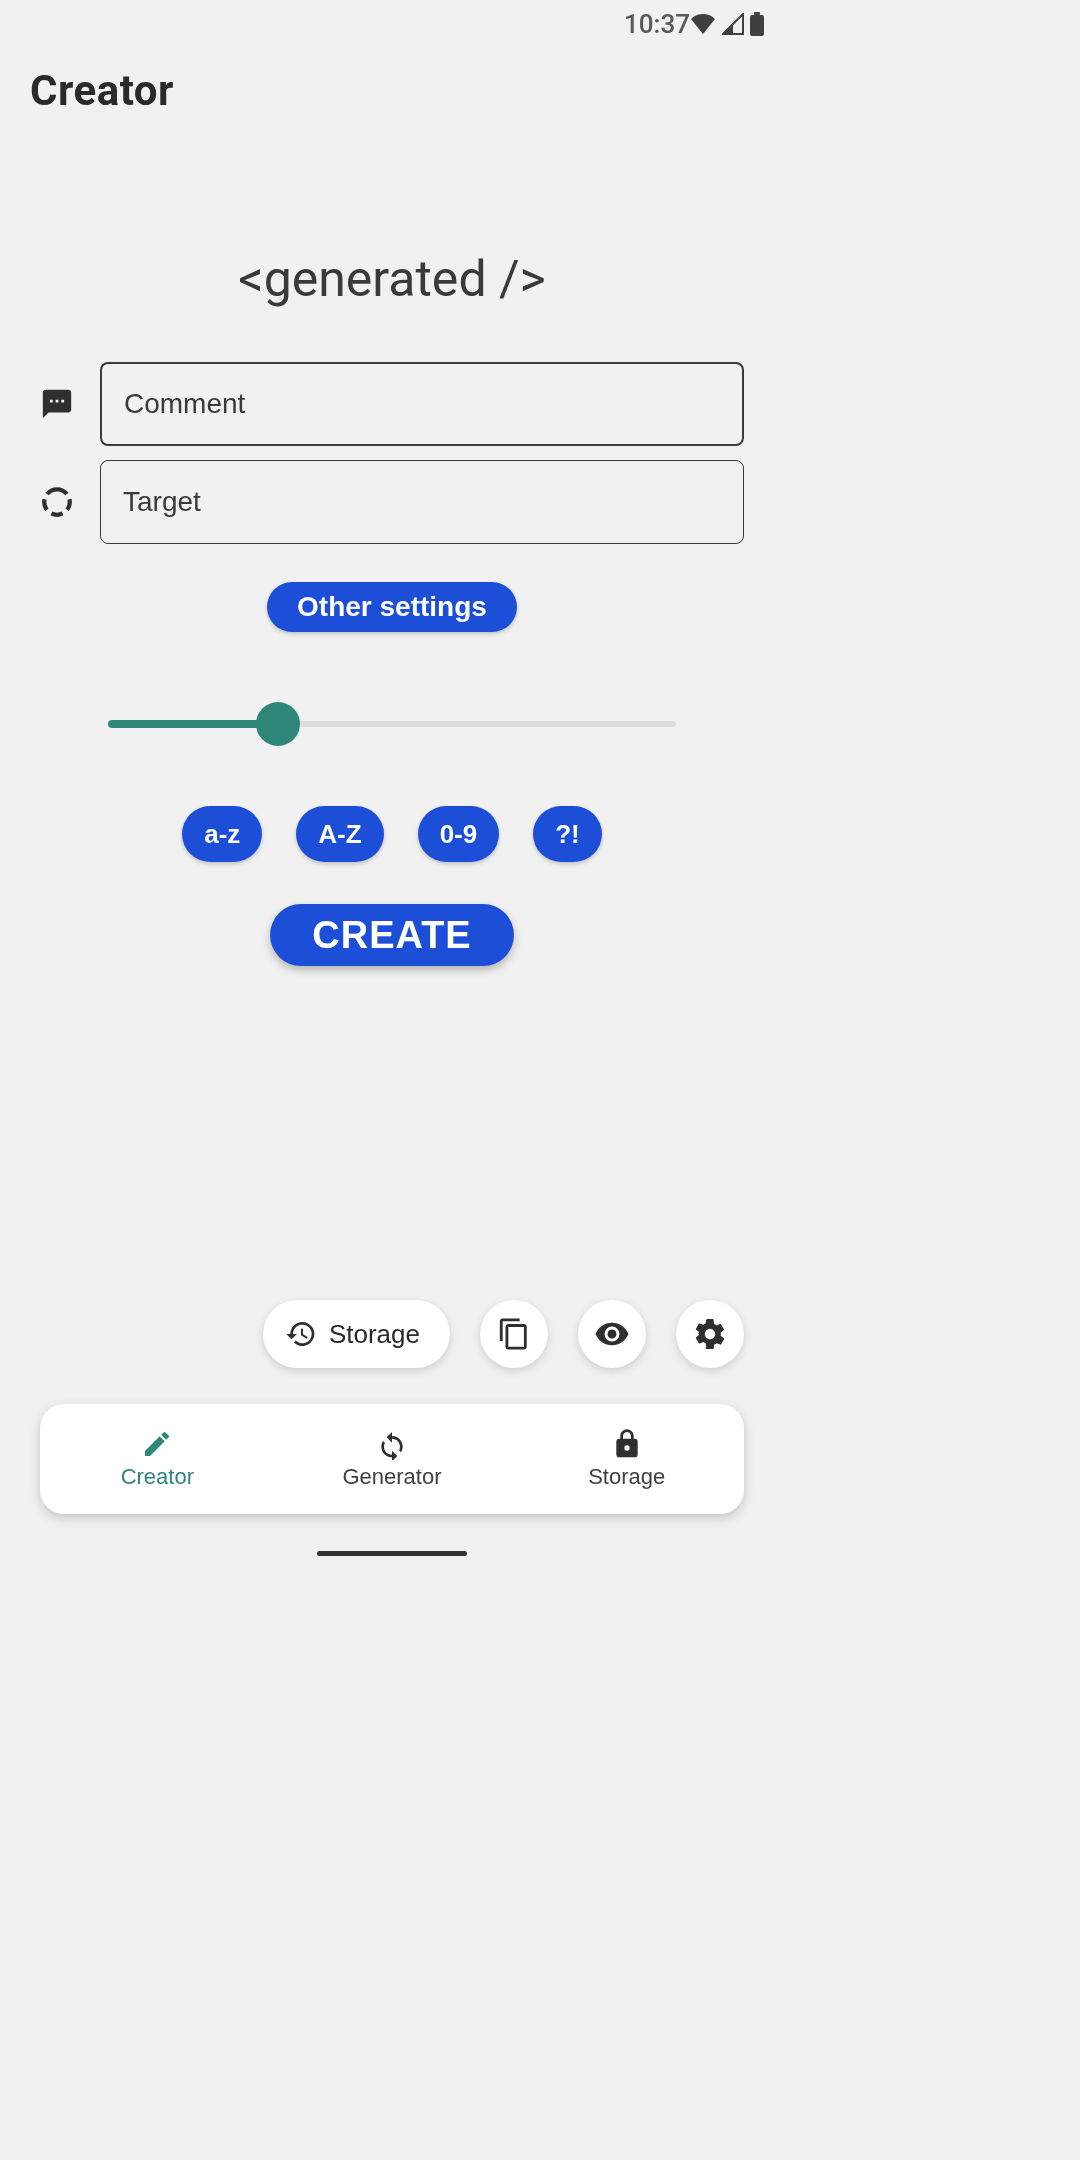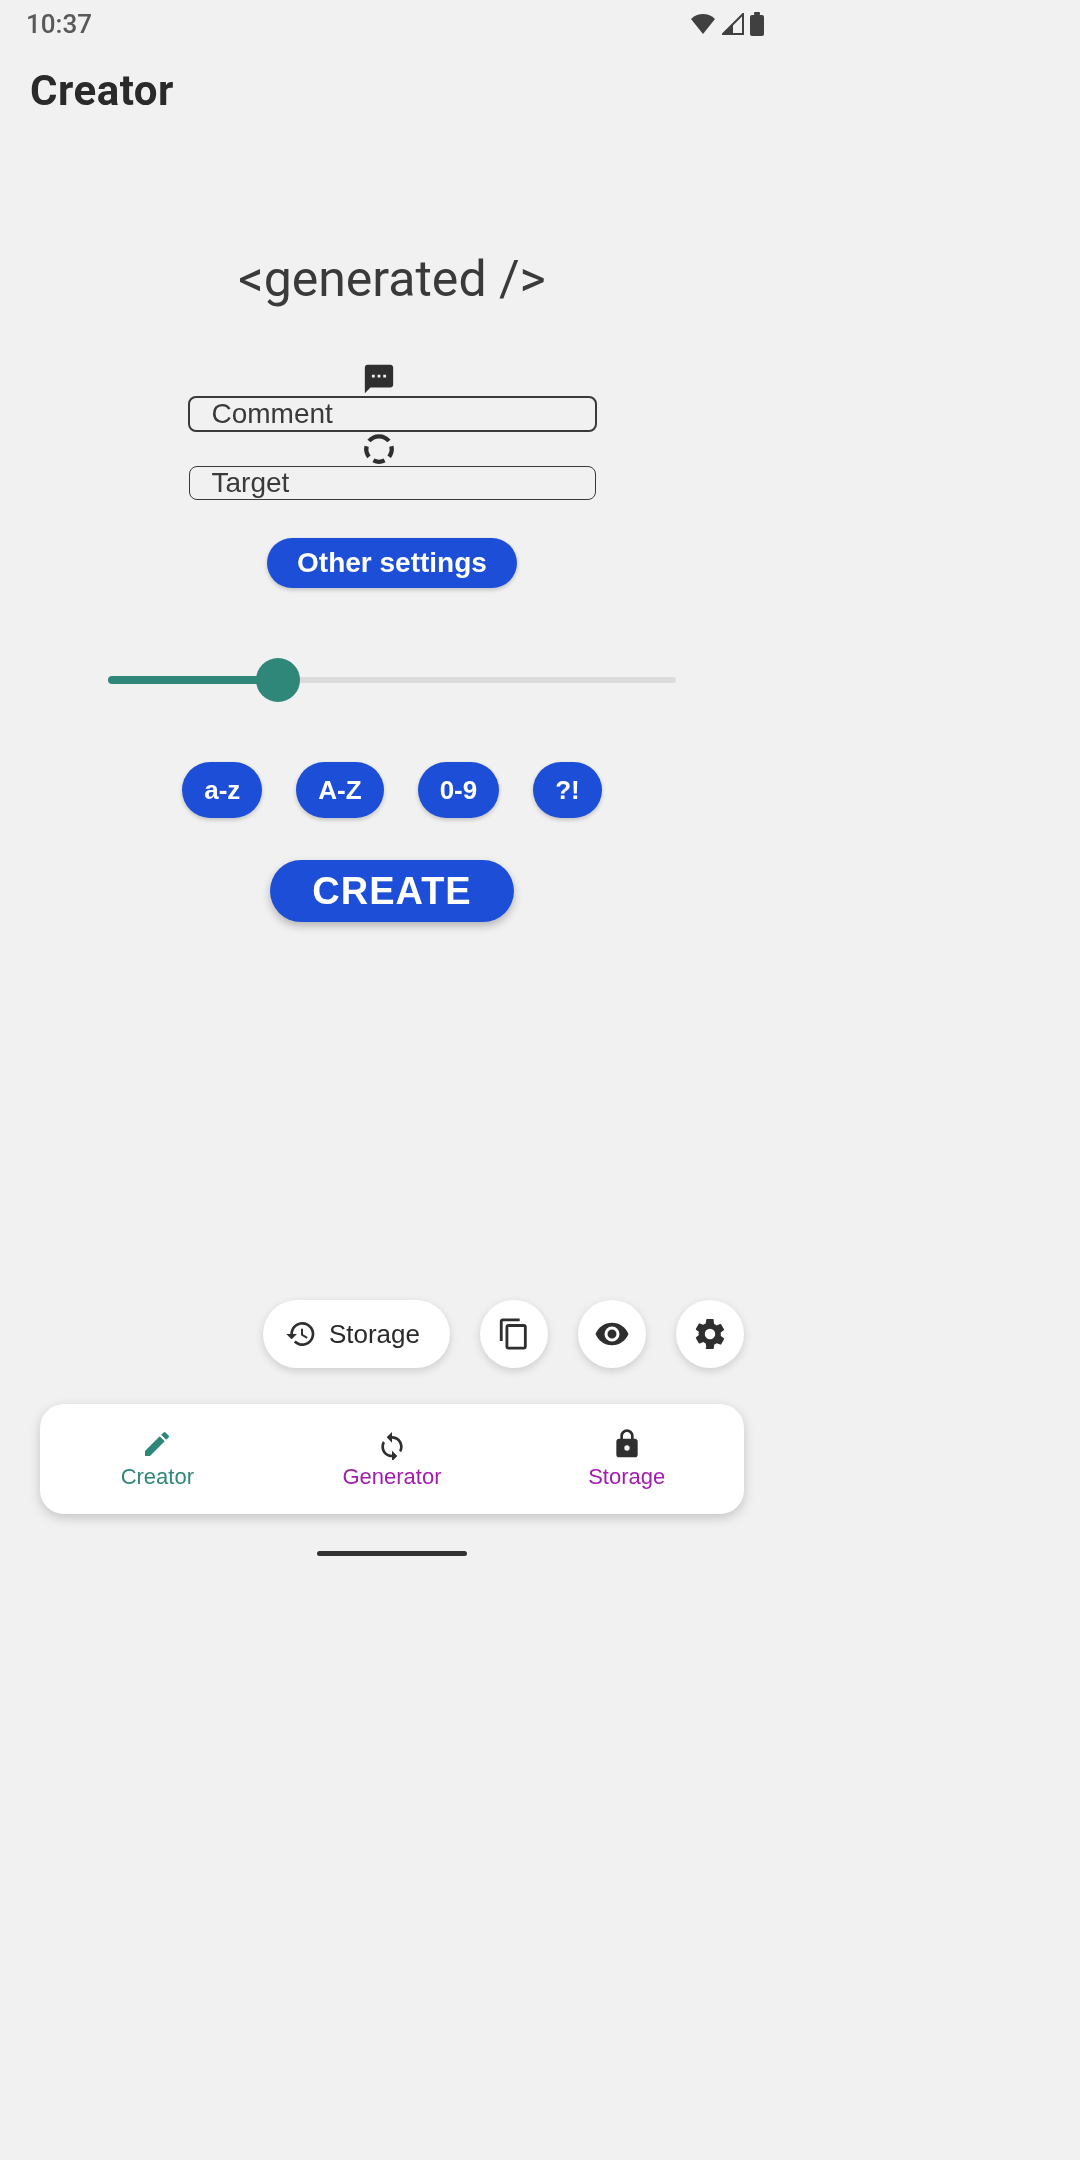--- a/index.html
+++ b/index.html
@@ -10,22 +10,22 @@
     color: #3a3a3a;
     position: relative;
     overflow: hidden;
   }
 
   
   .status-bar {
     height: 48px;
     display: flex;
     align-items: center;
-    justify-content: space-between;
-    padding: 0 20px 0 26px;
+    justify-content: flex-end;
+    padding: 0 20px 0 42px;
     font-size: 26px;
     color: #595959;
     font-weight: 500;
   }
   .status-icons { display: flex; align-items: center; gap: 6px; }
   .status-icons svg { display: block; }
 
   
   .header {
     padding: 18px 30px 0 30px;
@@ -50,22 +50,21 @@
     text-align: center;
     font-size: 50px;
     color: #3a3a3a;
     margin-top: 10px;
     margin-bottom: 54px;
   }
 
   .field-row {
     display: flex;
     align-items: center;
-    margin-bottom: 0;
-    flex-direction: column;
+    margin-bottom: 14px;
   }
   .field-icon {
     width: 60px;
     display: flex;
     justify-content: flex-start;
     align-items: center;
   }
   .field-input {
     flex: 1;
     height: 84px;
@@ -210,21 +209,21 @@
     flex-direction: column;
     align-items: center;
     justify-content: center;
     gap: 4px;
     border: none;
     background: transparent;
     cursor: pointer;
     font-size: 22px;
   }
   .nav-item.active { color: #2f877a; }
-  .nav-item.inactive { color: #a21caf; }
+  .nav-item.inactive { color: #404040; }
 
   
   .home-indicator {
     position: absolute;
     bottom: 12px;
     left: 50%;
     width: 150px; height: 5px;
     margin-left: -75px;
     background: #333;
     border-radius: 3px;

